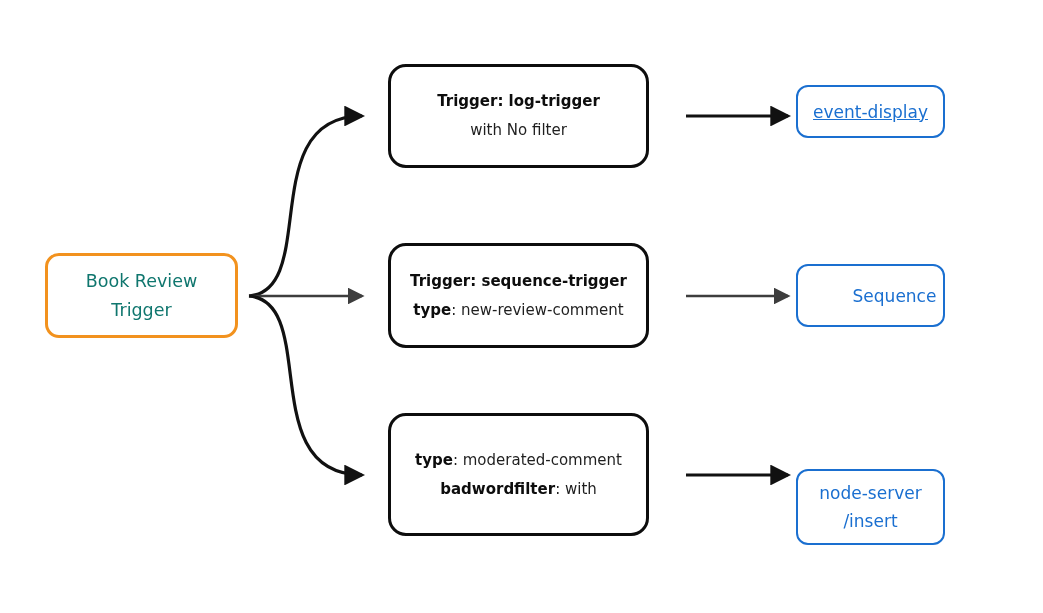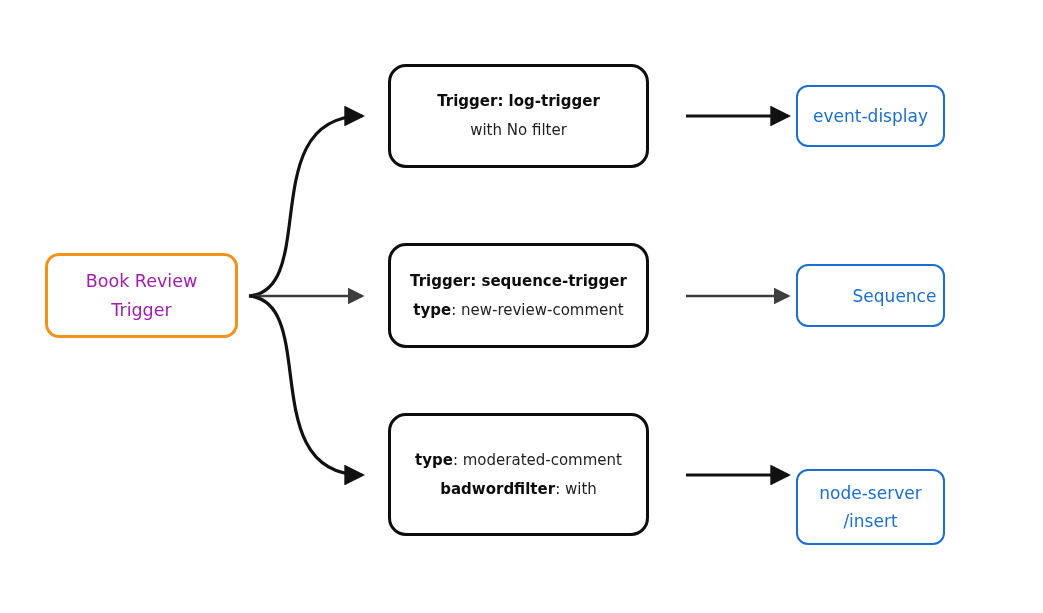--- a/index.html
+++ b/index.html
@@ -25,21 +25,21 @@
     justify-content: center;
     text-align: center;
     background: #ffffff;
     box-sizing: border-box;
   }
   .node-broker {
     left: 45px; top: 253px;
     width: 193px; height: 85px;
     border: 3px solid #f2921e;
     border-radius: 14px;
-    color: #a21caf;
+    color: #0f766e;
     font-size: 17.5px;
     line-height: 29px;
   }
   .node-trigger {
     left: 388px;
     width: 261px;
     border: 3px solid #0d0d0d;
     border-radius: 18px;
     color: #1f1f1f;
     font-size: 15px;
@@ -50,21 +50,21 @@
   .node-trigger-3 { top: 413px; height: 123px; }
   .node-output {
     left: 796px;
     width: 149px;
     border: 2.5px solid #1a6fd0;
     border-radius: 12px;
     color: #1a6fd0;
     font-size: 17px;
     line-height: 28px;
   }
-  .node-output-1 { top: 85px;  height: 62px; }
+  .node-output-1 { top: 85px;  height: 53px; text-decoration: underline; }
   .node-output-2 { top: 264px; height: 63px; padding-left: 48px; }
   .node-output-3 { top: 437px; height: 76px; margin-top: 32px; }
   .bold { font-weight: 700; color: #0d0d0d; }
   .edge { fill: none; }
   .mh-black { fill: #111111; }
   .mh-gray  { fill: #3d3d3d; }
 </style>
 </head>
 <body>
 

